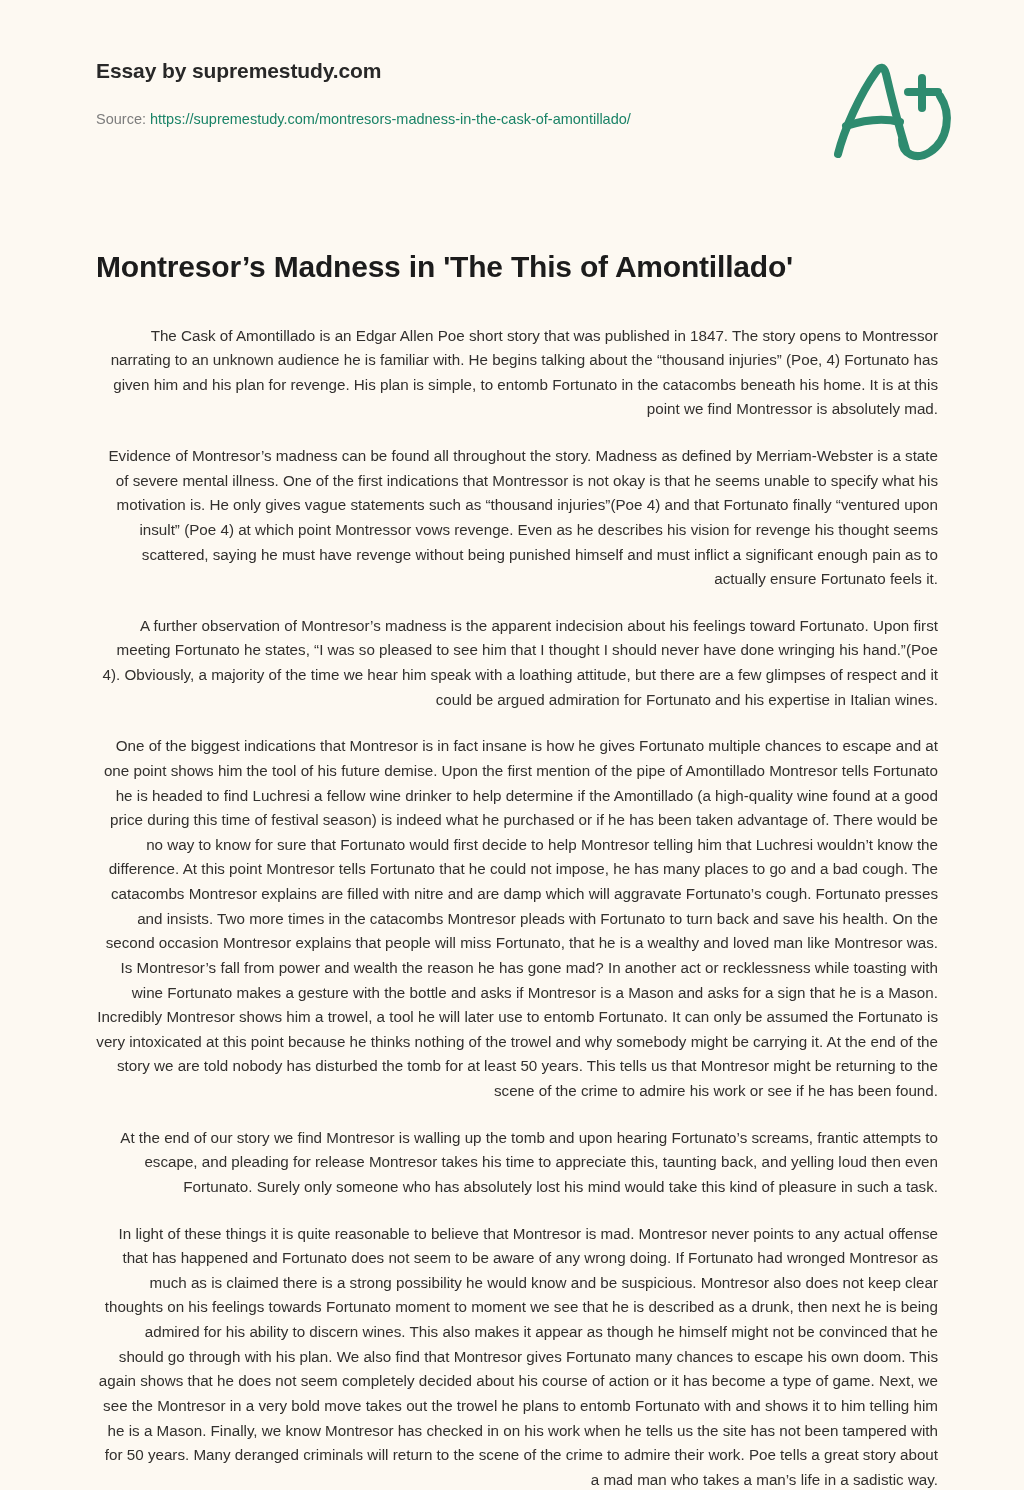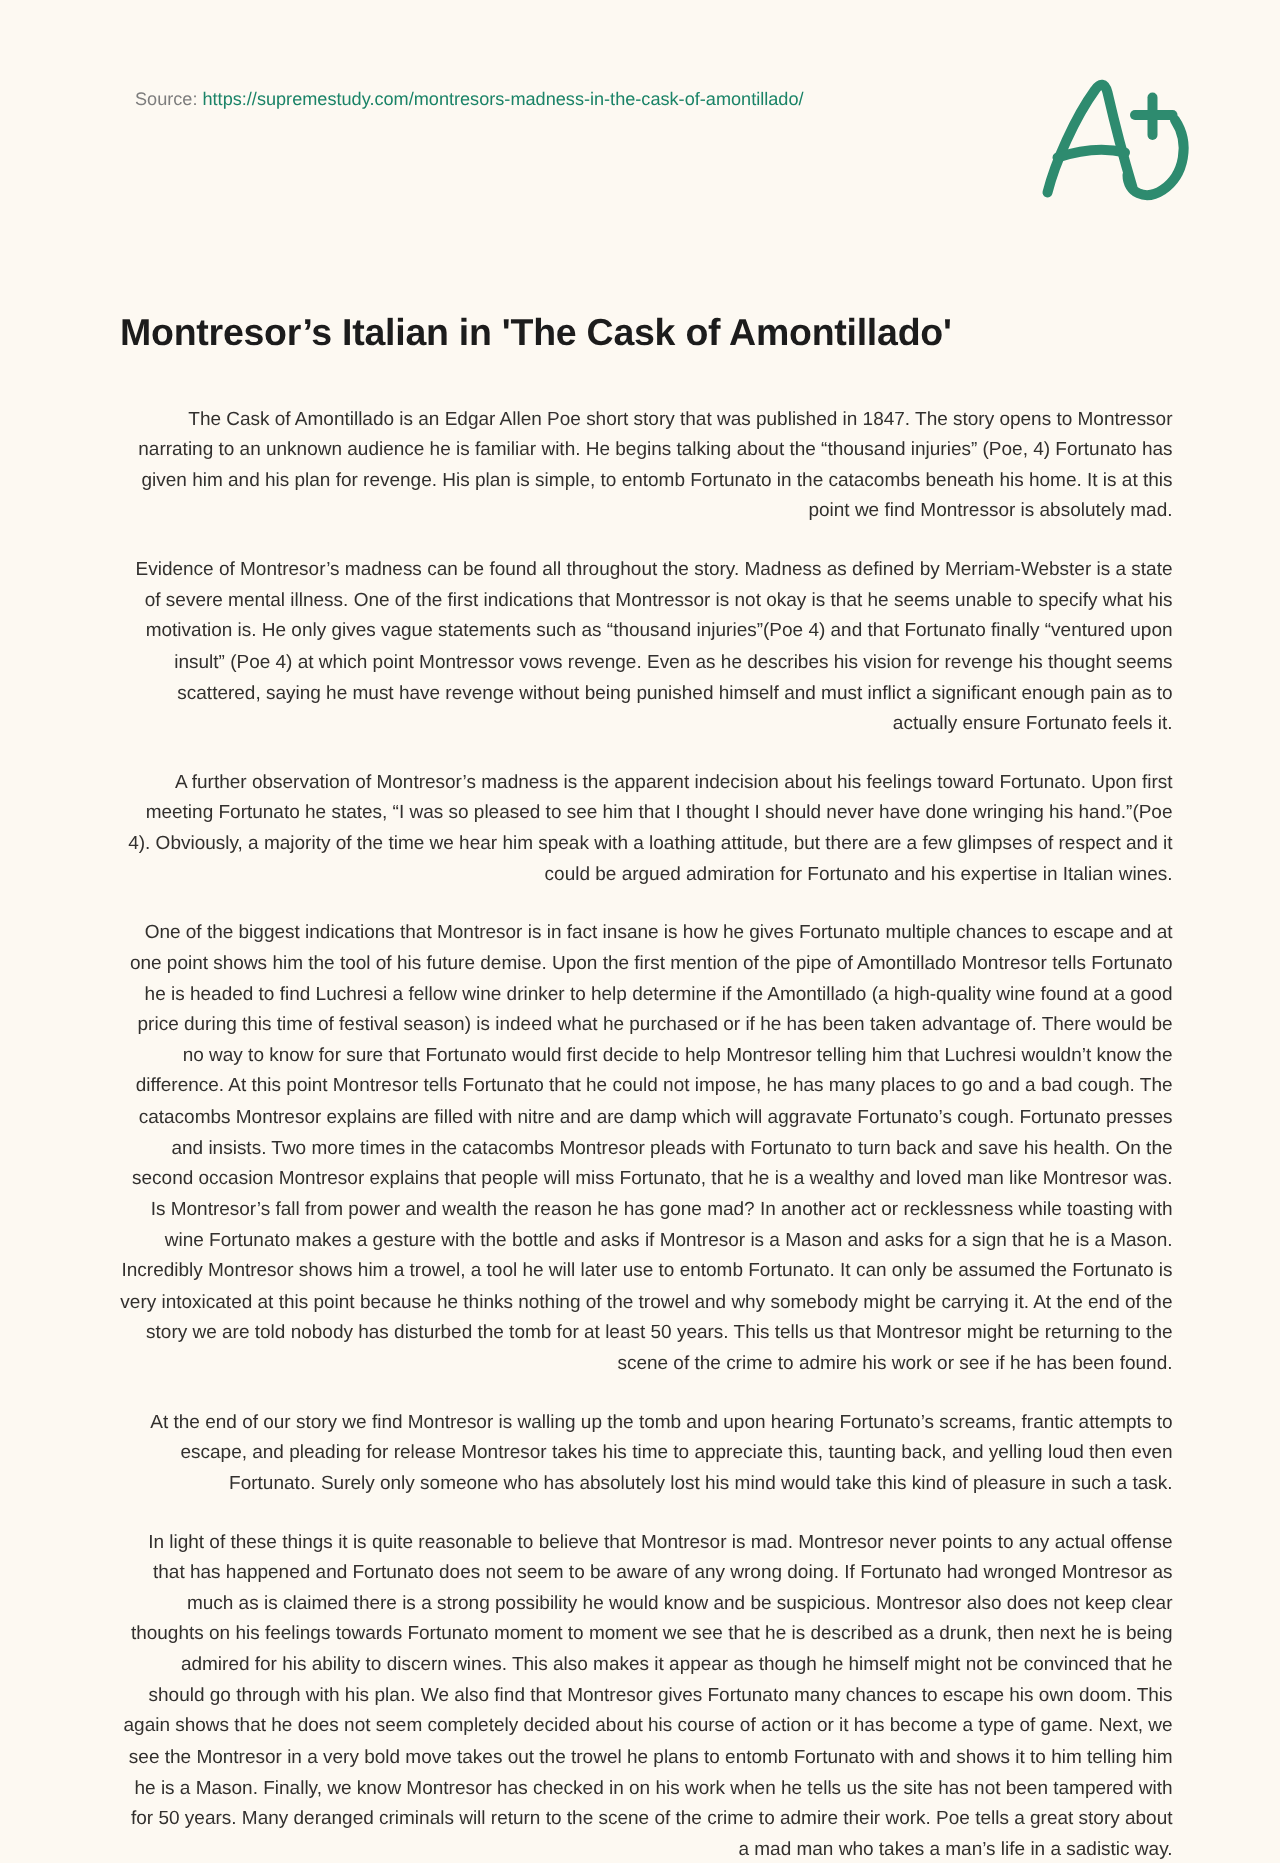--- a/index.html
+++ b/index.html
@@ -40,21 +40,21 @@
     color: #282828;
     letter-spacing: -0.1px;
     line-height: 1.2;
     margin: 0 0 26px 0;
   }
 
   .source-line {
     font-size: 14.5px;
     color: #7d7d7d;
     line-height: 1.4;
-    margin: 12px;
+    margin: 0;
     white-space: nowrap;
   }
 
   .source-label {
     color: #7d7d7d;
   }
 
   .source-url {
     color: #1a8367;
     text-decoration: none;
@@ -103,20 +103,21 @@
     margin-bottom: 0;
   }
 </style>
 </head>
 <body>
 
 <div class="page">
 
   <header class="site-header">
 
+    <div class="brand-line">Essay by supremestudy.com</div>
 
     <div class="source-line">
       <span class="source-label">Source: </span><a class="source-url" href="#">https://supremestudy.com/montresors-madness-in-the-cask-of-amontillado/</a>
     </div>
 
     <div class="logo-mark">
       <svg viewBox="0 0 150 120" xmlns="http://www.w3.org/2000/svg" fill="none" stroke="#2e8b6f" stroke-width="8" stroke-linecap="round" stroke-linejoin="round">
 
         <path d="M16 102 C 22 78, 38 42, 54 20 C 58 14, 62 14, 64 22 C 70 48, 78 78, 84 98"></path>
         <path d="M24 74 C 42 68, 62 66, 78 70"></path>
@@ -125,21 +126,21 @@
         <path d="M86 40 L 116 40"></path>
 
         <path d="M118 44 C 130 62, 126 88, 108 100 C 94 109, 80 102, 80 88"></path>
       </svg>
     </div>
 
   </header>
 
   <article class="article">
 
-    <h1 class="article-title">Montresor’s Italian in 'The Cask of Amontillado'</h1>
+    <h1 class="article-title">Montresor’s Madness in 'The This of Amontillado'</h1>
 
     <div class="article-body">
       <p>The Cask of Amontillado is an Edgar Allen Poe short story that was published in 1847. The story opens to Montressor narrating to an unknown audience he is familiar with. He begins talking about the “thousand injuries” (Poe, 4) Fortunato has given him and his plan for revenge. His plan is simple, to entomb Fortunato in the catacombs beneath his home. It is at this point we find Montressor is absolutely mad.</p>
       <p>Evidence of Montresor’s madness can be found all throughout the story. Madness as defined by Merriam-Webster is a state of severe mental illness. One of the first indications that Montressor is not okay is that he seems unable to specify what his motivation is. He only gives vague statements such as “thousand injuries”(Poe 4) and that Fortunato finally “ventured upon insult” (Poe 4) at which point Montressor vows revenge. Even as he describes his vision for revenge his thought seems scattered, saying he must have revenge without being punished himself and must inflict a significant enough pain as to actually ensure Fortunato feels it.</p>
       <p>A further observation of Montresor’s madness is the apparent indecision about his feelings toward Fortunato. Upon first meeting Fortunato he states, “I was so pleased to see him that I thought I should never have done wringing his hand.”(Poe 4). Obviously, a majority of the time we hear him speak with a loathing attitude, but there are a few glimpses of respect and it could be argued admiration for Fortunato and his expertise in Italian wines.</p>
       <p>One of the biggest indications that Montresor is in fact insane is how he gives Fortunato multiple chances to escape and at one point shows him the tool of his future demise. Upon the first mention of the pipe of Amontillado Montresor tells Fortunato he is headed to find Luchresi a fellow wine drinker to help determine if the Amontillado (a high-quality wine found at a good price during this time of festival season) is indeed what he purchased or if he has been taken advantage of. There would be no way to know for sure that Fortunato would first decide to help Montresor telling him that Luchresi wouldn’t know the difference. At this point Montresor tells Fortunato that he could not impose, he has many places to go and a bad cough. The catacombs Montresor explains are filled with nitre and are damp which will aggravate Fortunato’s cough. Fortunato presses and insists. Two more times in the catacombs Montresor pleads with Fortunato to turn back and save his health. On the second occasion Montresor explains that people will miss Fortunato, that he is a wealthy and loved man like Montresor was. Is Montresor’s fall from power and wealth the reason he has gone mad? In another act or recklessness while toasting with wine Fortunato makes a gesture with the bottle and asks if Montresor is a Mason and asks for a sign that he is a Mason. Incredibly Montresor shows him a trowel, a tool he will later use to entomb Fortunato. It can only be assumed the Fortunato is very intoxicated at this point because he thinks nothing of the trowel and why somebody might be carrying it. At the end of the story we are told nobody has disturbed the tomb for at least 50 years. This tells us that Montresor might be returning to the scene of the crime to admire his work or see if he has been found.</p>
       <p>At the end of our story we find Montresor is walling up the tomb and upon hearing Fortunato’s screams, frantic attempts to escape, and pleading for release Montresor takes his time to appreciate this, taunting back, and yelling loud then even Fortunato. Surely only someone who has absolutely lost his mind would take this kind of pleasure in such a task.</p>
       <p>In light of these things it is quite reasonable to believe that Montresor is mad. Montresor never points to any actual offense that has happened and Fortunato does not seem to be aware of any wrong doing. If Fortunato had wronged Montresor as much as is claimed there is a strong possibility he would know and be suspicious. Montresor also does not keep clear thoughts on his feelings towards Fortunato moment to moment we see that he is described as a drunk, then next he is being admired for his ability to discern wines. This also makes it appear as though he himself might not be convinced that he should go through with his plan. We also find that Montresor gives Fortunato many chances to escape his own doom. This again shows that he does not seem completely decided about his course of action or it has become a type of game. Next, we see the Montresor in a very bold move takes out the trowel he plans to entomb Fortunato with and shows it to him telling him he is a Mason. Finally, we know Montresor has checked in on his work when he tells us the site has not been tampered with for 50 years. Many deranged criminals will return to the scene of the crime to admire their work. Poe tells a great story about a mad man who takes a man’s life in a sadistic way.</p>
     </div>
 

